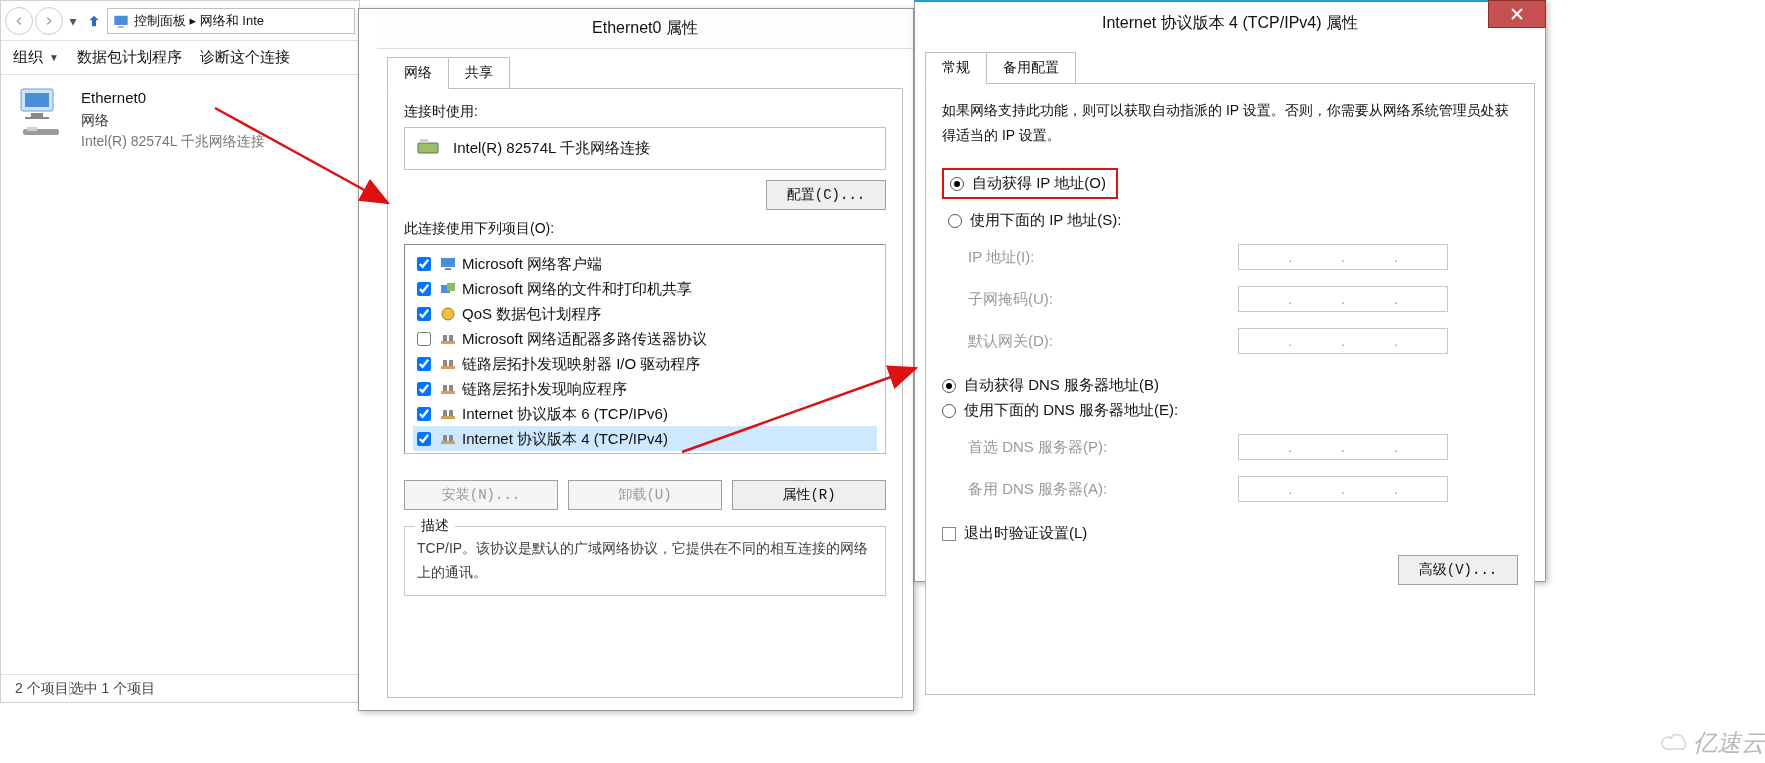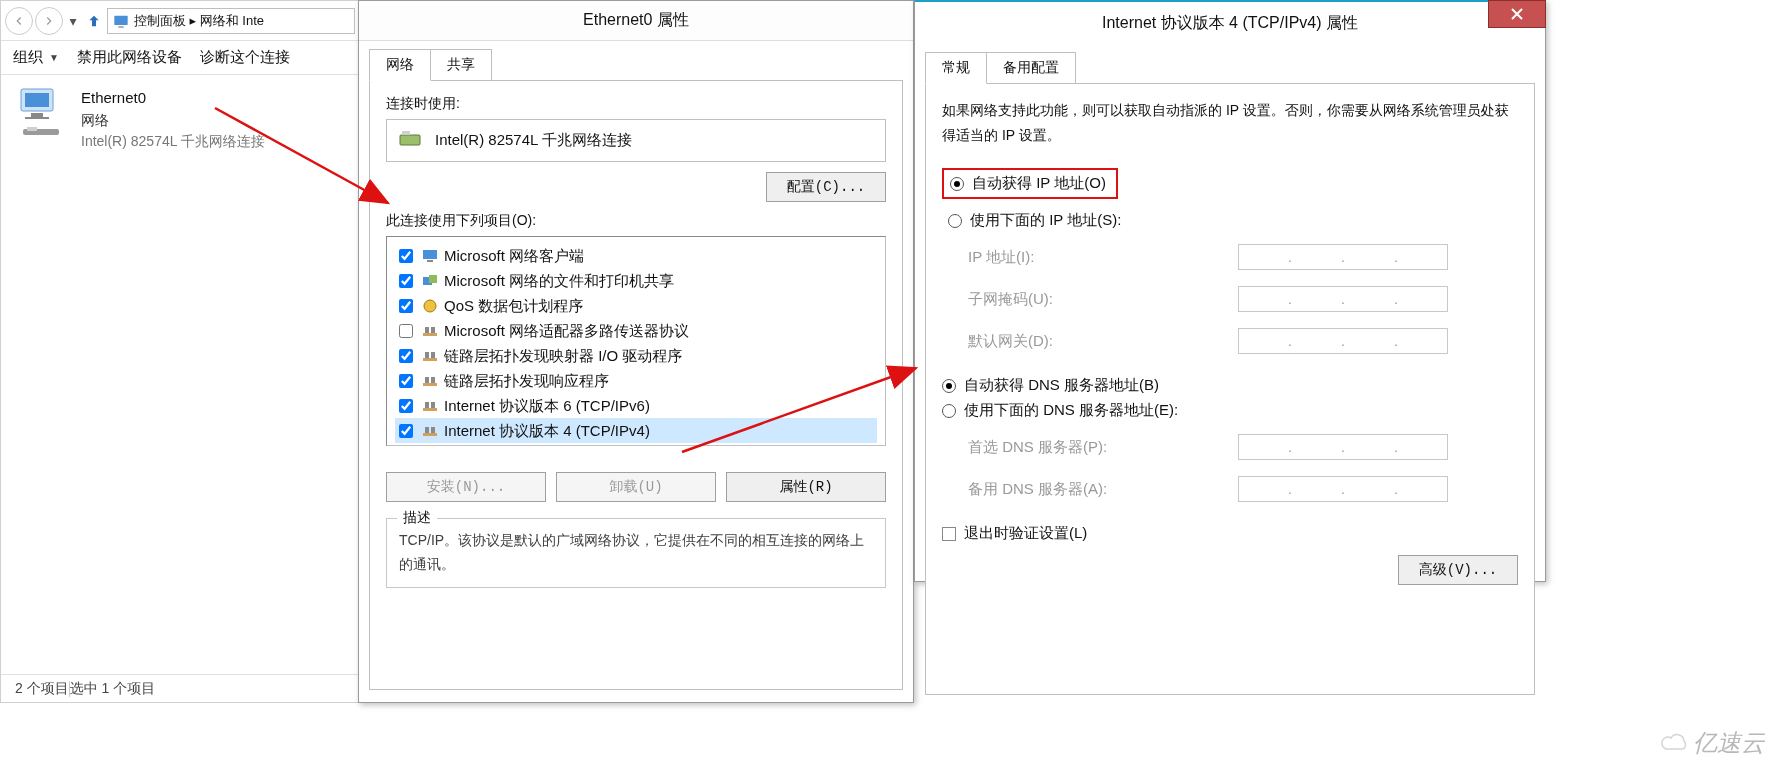--- a/index.html
+++ b/index.html
@@ -24,21 +24,21 @@
   .adapter .alines div { line-height: 1.5; }
   .adapter .name { font-size: 15px; }
   .adapter .net  { font-size: 14px; color: #333; }
   .adapter .desc { font-size: 14px; color: #777; }
 
   .exp-status { position: absolute; left: 0; bottom: 0; height: 28px; width: 100%; border-top: 1px solid #e0e0e0; display: flex; align-items: center; padding: 0 14px; gap: 0; font-size: 14px; color: #444; }
   .vdiv { width: 1px; height: 16px; background: #ccc; }
 
   
   .dlg { position: absolute; background: #fff; border: 1px solid #9a9a9a; box-shadow: 2px 2px 6px rgba(0,0,0,.25); }
-  .dlg-mid { left: 358px; top: 0; width: 556px; height: 703px; }
+  .dlg-mid { left: 358px; top: 8px; width: 556px; height: 703px; padding-left: 18px; }
   .dlg-title { height: 40px; display: flex; align-items: center; justify-content: center; font-size: 16px; border-bottom: 1px solid #ddd; background: #fdfdfd; position: relative; }
 
   .tabs { display: flex; padding: 8px 10px 0 10px; }
   .tab { padding: 6px 16px; border: 1px solid #bfbfbf; background: #fff; font-size: 14px; position: relative; }
   .tab.active { border-bottom-color: #fff; z-index: 2; }
   .tab + .tab { border-left: none; }
   .tab-body-wrap { margin: -1px 10px 10px 10px; border: 1px solid #bfbfbf; padding: 14px 16px; background: #fff; height: 610px; position: relative; }
 
   .label-line { font-size: 14px; margin-bottom: 6px; }
   .conn-box { border: 1px solid #c0c0c0; padding: 10px 12px; display: flex; align-items: center; gap: 14px; font-size: 15px; }
@@ -116,21 +116,21 @@
           </svg>
       </span>
       <span>控制面板 ▸ 网络和 Inte</span>
     </div>
   </div>
   <div class="exp-toolbar">
     <span class="tb-item">
         <span>组织</span>
         <span class="drop">▼</span>
       </span>
-    <span class="tb-item">禁用此网络设备</span>
+    <span class="tb-item">数据包计划程序</span>
     <span class="tb-item">诊断这个连接</span>
   </div>
   <div class="exp-content">
     <div class="adapter">
       <div class="aicon">
         <svg width="48" height="36" viewBox="0 0 48 36">
             <rect x="4" y="2" width="32" height="22" rx="2" fill="#cfe3f6" stroke="#6aa0d8"></rect>
             <rect x="8" y="6" width="24" height="14" fill="#4a90d9"></rect>
             <rect x="14" y="26" width="12" height="4" fill="#888"></rect>
             <rect x="8" y="30" width="24" height="2" fill="#888"></rect>

